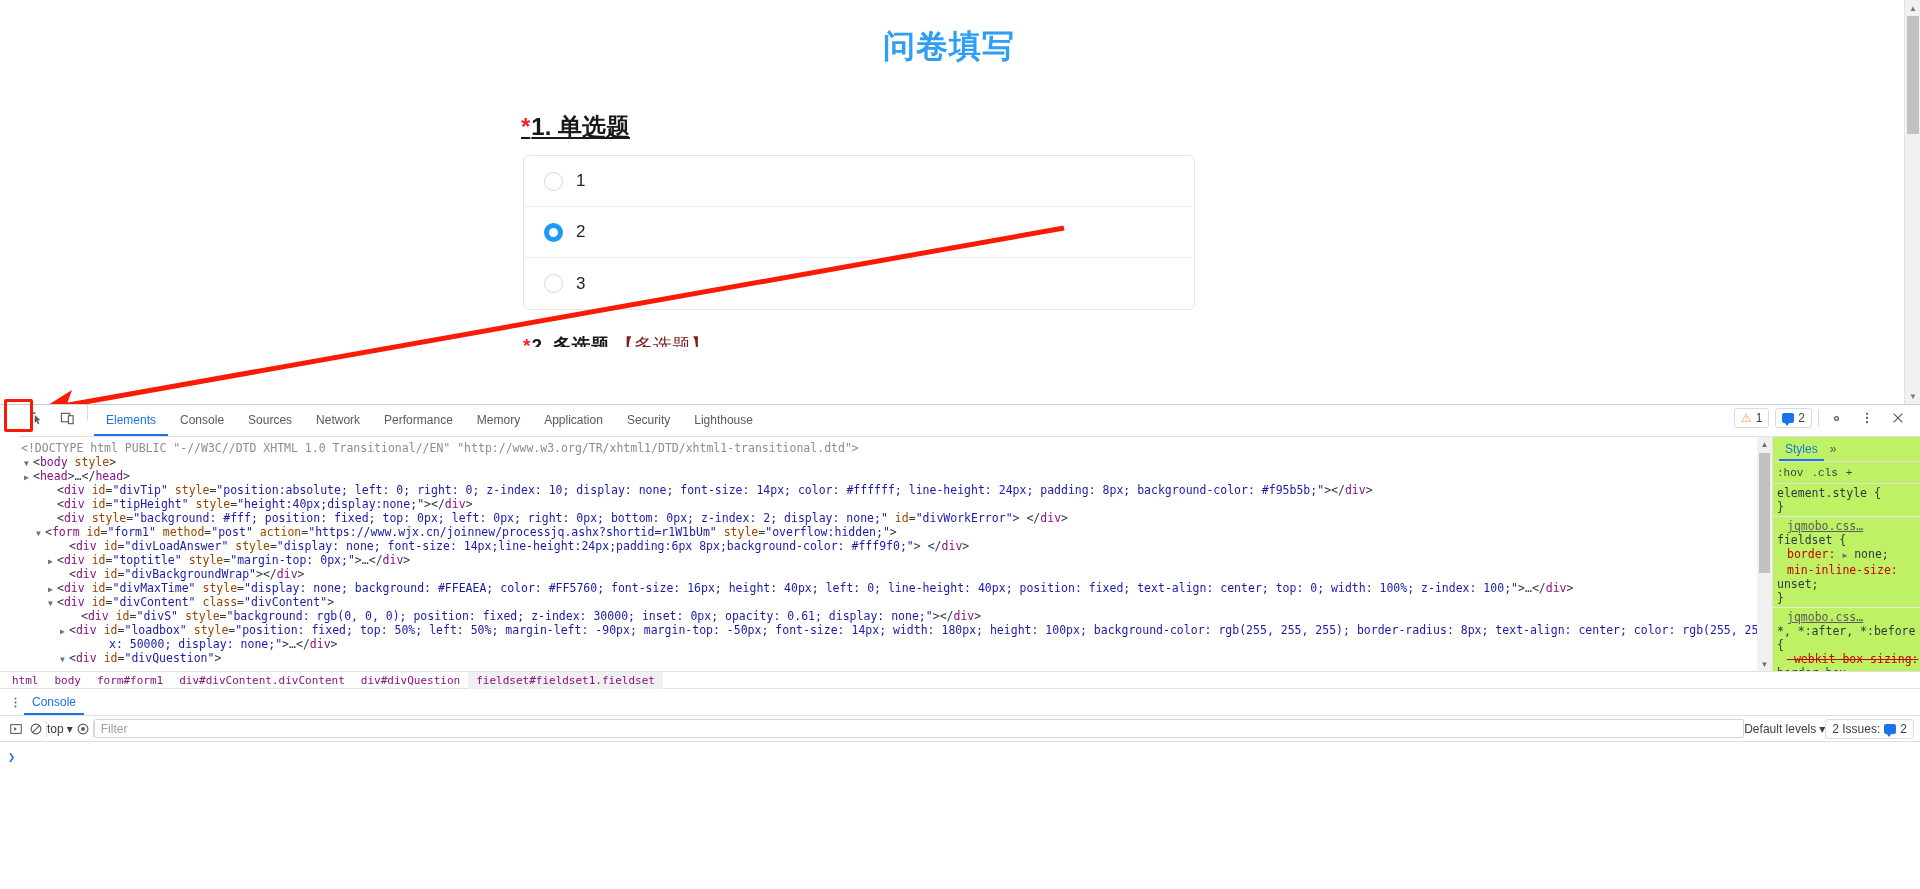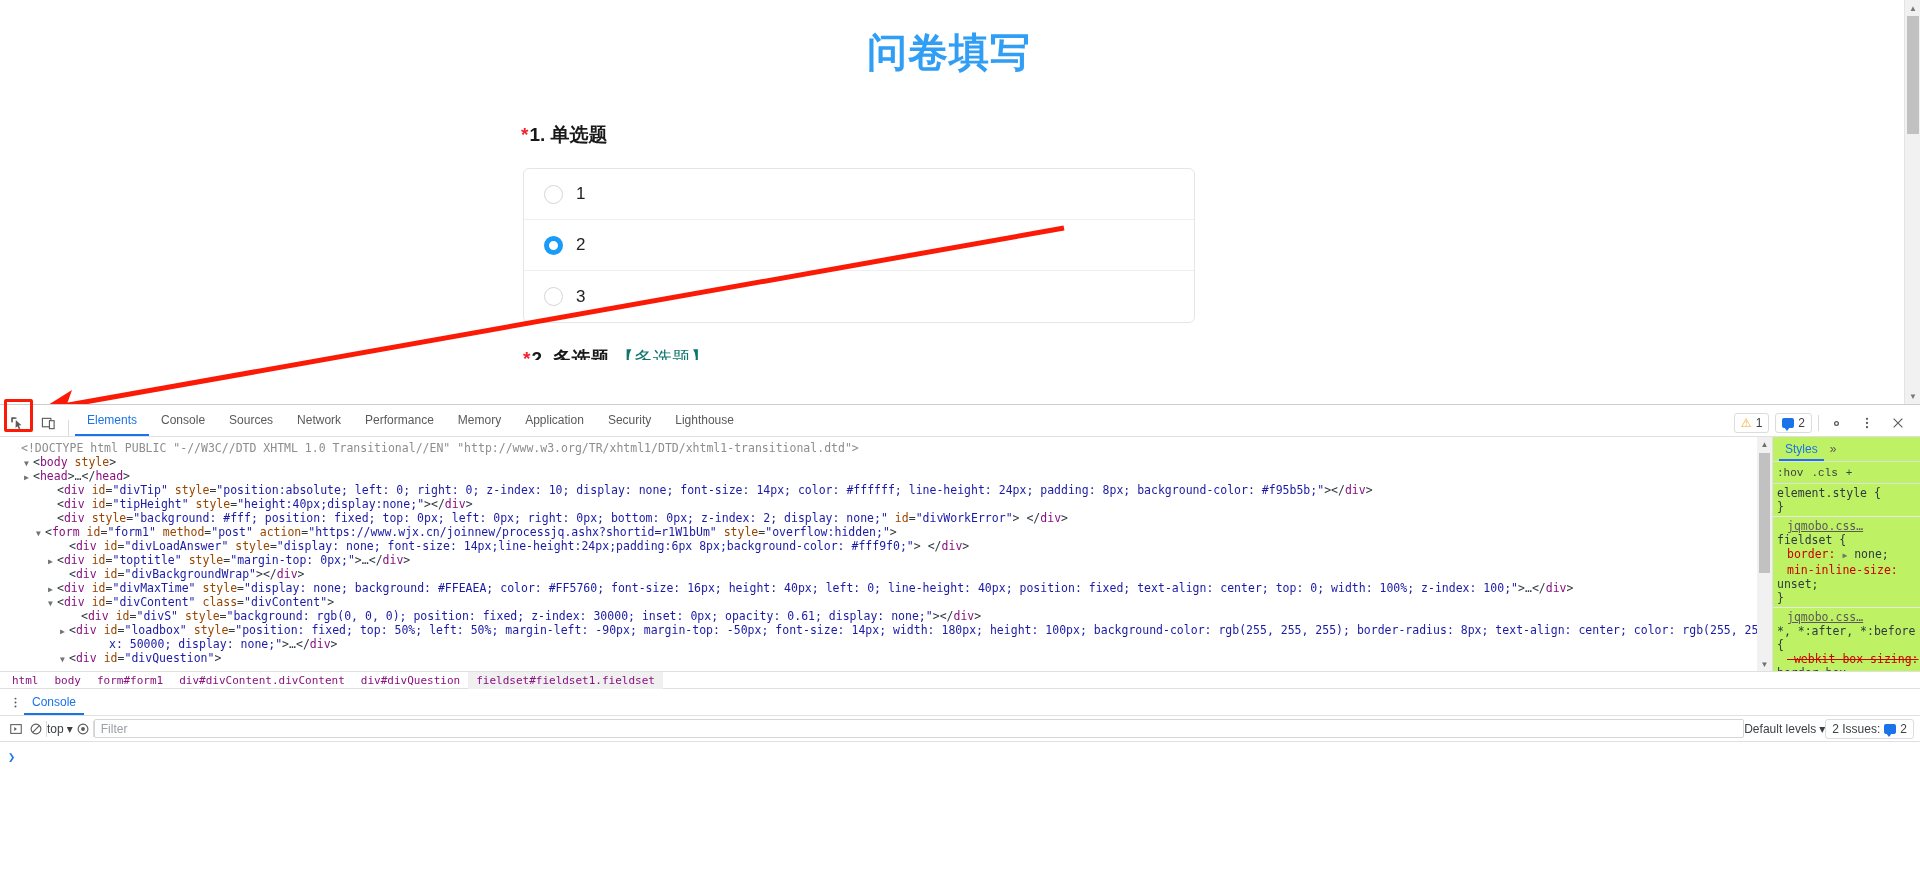--- a/index.html
+++ b/index.html
@@ -16,33 +16,33 @@
     position:absolute; left:0; top:0; width:1920px; height:404px;
     background:#ffffff; overflow:hidden;
   }
   #page-canvas {
     position:absolute; left:0; top:0; width:1898px; height:404px;
     background:#ffffff;
   }
   .survey-title {
     text-align:center;
     color:#2f9ef4;
-    font-size:40px;
+    font-size:32px;
     font-weight:bold;
     margin-top:25px;
     letter-spacing:1px;
   }
   .survey-inner {
     width:852px;
     margin:0 auto;
     padding-top:42px;
   }
   .q-title {
-    font-size:19px; color:#191919; font-weight:bold;
-    margin-left:-2px; margin-bottom:20px;
+    font-size:24px; color:#191919; font-weight:bold;
+    margin-left:-2px; margin-bottom:12px;text-decoration:underline;
   }
   .req-star { color:#f5222d; font-weight:bold; margin-right:1px; }
   .opt-box {
     border:1px solid #e3e5e8;
     border-radius:6px;
     background:#fff;
     overflow:hidden;
     margin-left:0px;
     width:672px;
   }
@@ -59,21 +59,21 @@
     border:1.5px solid #d3d6da; background:#fff;
     margin-right:13px; flex:0 0 auto;
     display:flex; align-items:center; justify-content:center;
   }
   .radio.checked { border:5.5px solid #1a9bf7; background:#fff; }
   .q2-partial {
     margin-top:23px;
     font-size:19px; font-weight:bold; color:#191919;
     height:14px; overflow:hidden;
   }
-  .q2-partial .grey { color:#0f766e; font-weight:normal; }
+  .q2-partial .grey { color:#7f1d1d; font-weight:normal; }
 
   
   #page-scrollbar {
     position:absolute; right:0; top:0; width:16px; height:404px;
     background:#f1f1f1; border-left:1px solid #e4e4e4;
   }
   #page-scrollbar .arrow-up, #page-scrollbar .arrow-dn {
     position:absolute; left:0; width:16px; height:16px;
     display:flex; align-items:center; justify-content:center;
     font-size:8px; color:#787878;
@@ -94,23 +94,23 @@
 
   
   #devtools {
     position:absolute; left:0; top:404px; width:1920px; height:485px;
     background:#ffffff;
     border-top:1px solid #cdcdcd;
     font-family:"Liberation Sans", sans-serif;
   }
   
   #dt-toolbar {
-    height:32px; display:flex; align-items:flex-end;
+    height:32px; display:flex; align-items:flex-start;
     border-bottom:1px solid #e0e0e0;
-    background:#fff; position:relative;
+    background:#fff; position:relative;margin-left:19px;
   }
   .tb-icon {
     width:28px; height:26px; margin-left:3px;
     display:flex; align-items:center; justify-content:center;
     cursor:pointer; color:#5a5a5a;
   }
   .tb-sep { width:1px; height:16px; background:#dadada; margin:0 6px; }
   .dt-tab {
     padding:0 12px; height:31px; line-height:31px;
     font-size:12px; color:#5a5a5a; cursor:pointer;

